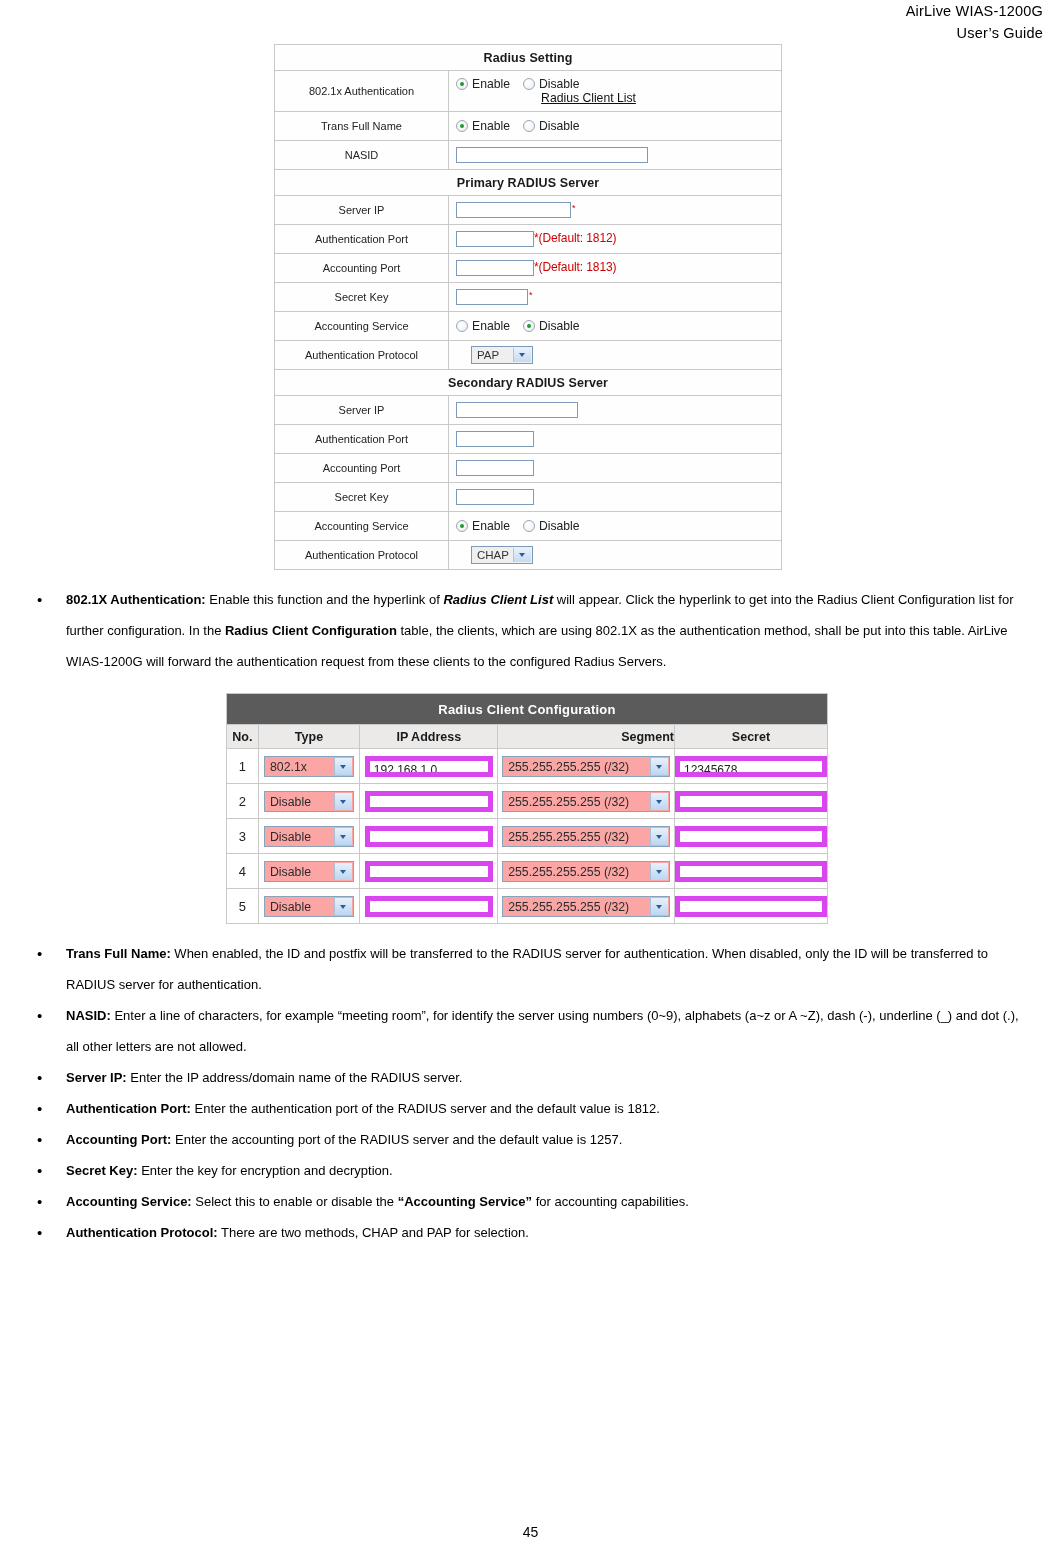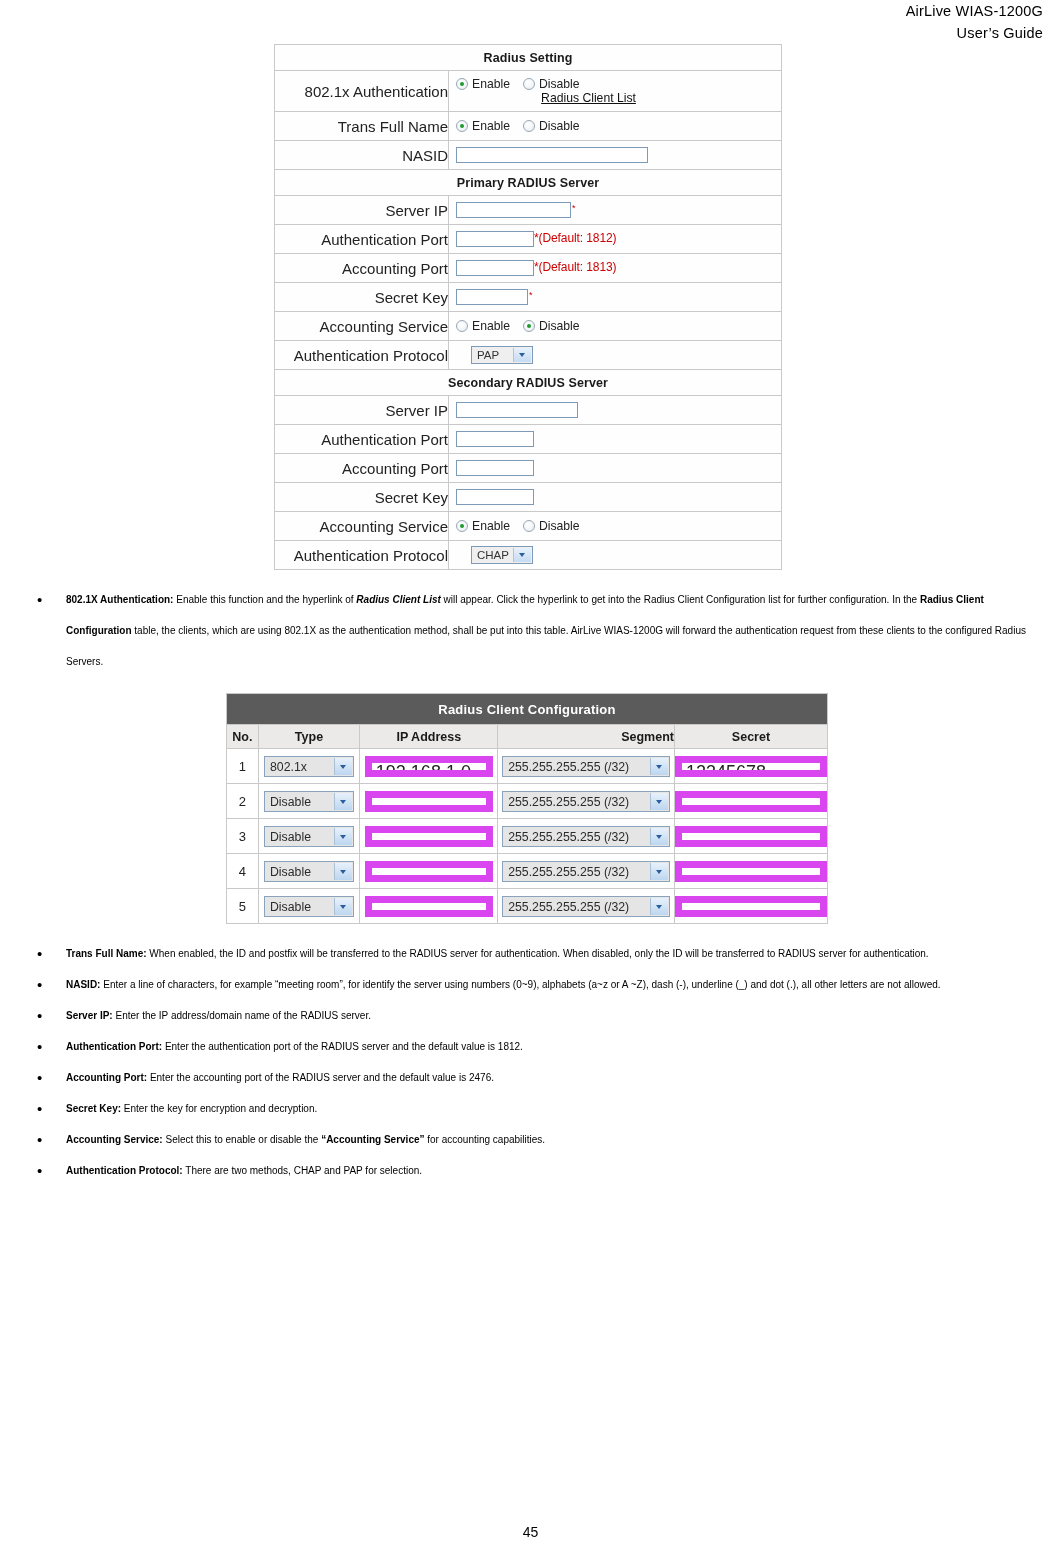--- a/index.html
+++ b/index.html
@@ -56,22 +56,22 @@
   .sec-title {
     text-align: center;
     font-size: 12.5px;
     font-weight: bold;
     color: #1a1a1a;
     height: 25px;
     letter-spacing: 0.1px;
   }
   .lbl {
     width: 173px;
-    text-align: right;
-    font-size: 15px;
+    text-align: center;
+    font-size: 11px;
     color: #222;
     height: 28px;
   }
   .val {
     padding-left: 7px !important;
     font-size: 12.2px;
     color: #222;
     height: 28px;
   }
   .val.tall { height: 40px; }
@@ -168,21 +168,21 @@
     border-right: 3.5px solid transparent;
     border-top: 4px solid #2a5f9e;
   }
   .sel.w-proto { width: 62px; margin-left: 15px; }
 
   
   .bullets { margin-top: 14px; }
   .bullet {
     position: relative;
     padding-left: 38px;
-    font-size: 10px;
+    font-size: 13px;
     line-height: 31px;
     color: #000;
     margin-bottom: 0px;
   }
   .bullet::before {
     content: "\2022";
     position: absolute;
     left: 9px;
     top: 0;
     font-size: 15px;
@@ -233,40 +233,40 @@
     color: #222;
     width: 34px;
   }
   .col-type { width: 104px; }
   .col-ip   { width: 140px; }
   .col-seg  { width: 178px; text-align: right; }
   .col-sec  { width: 140px; margin-left: 28px; }
 
   .tin2 {
     display: inline-block;
-    border: 7px solid #d946ef;
+    border: 5px solid #d946ef;
     background: #ffffff;
     height: 21px;
     box-sizing: border-box;
-    font-size: 18px;
+    font-size: 12px;
     line-height: 19px;
     padding-left: 4px;
     text-align: left;
     color: #222;
     vertical-align: middle;
     overflow: hidden;
     white-space: nowrap;
   }
   .tin2.w-ipc  { width: 128px; }
   .tin2.w-secc { width: 152px; }
 
   .sel2 {
     display: inline-block;
     border: 1px solid #8aa3bd;
-    background: #e5e5e5;
+    background: #fca5a5;
     height: 21px;
     box-sizing: border-box;
     position: relative;
     padding: 0 22px 0 5px;
     font-size: 12.3px;
     line-height: 20px;
     color: #2b2b2b;
     white-space: nowrap;
     text-align: left;
     vertical-align: middle;
@@ -492,21 +492,21 @@
     <div class="bullet">
       <b>NASID:</b><span> Enter a line of characters, for example “meeting room”, for identify the server using numbers (0~9), alphabets (a~z or A ~Z), dash (-), underline (_) and dot (.), all other letters are not allowed.</span>
     </div>
     <div class="bullet">
       <b>Server IP:</b><span> Enter the IP address/domain name of the RADIUS server.</span>
     </div>
     <div class="bullet">
       <b>Authentication Port:</b><span> Enter the authentication port of the RADIUS server and the default value is 1812.</span>
     </div>
     <div class="bullet">
-      <b>Accounting Port:</b><span> Enter the accounting port of the RADIUS server and the default value is 2476.</span>
+      <b>Accounting Port:</b><span> Enter the accounting port of the RADIUS server and the default value is 1257.</span>
     </div>
     <div class="bullet">
       <b>Secret Key:</b><span> Enter the key for encryption and decryption.</span>
     </div>
     <div class="bullet">
       <b>Accounting Service:</b><span> Select this to enable or disable the </span><b>“Accounting Service”</b><span> for accounting capabilities.</span>
     </div>
     <div class="bullet">
       <b>Authentication Protocol:</b><span> There are two methods, CHAP and PAP for selection.</span>
     </div>

